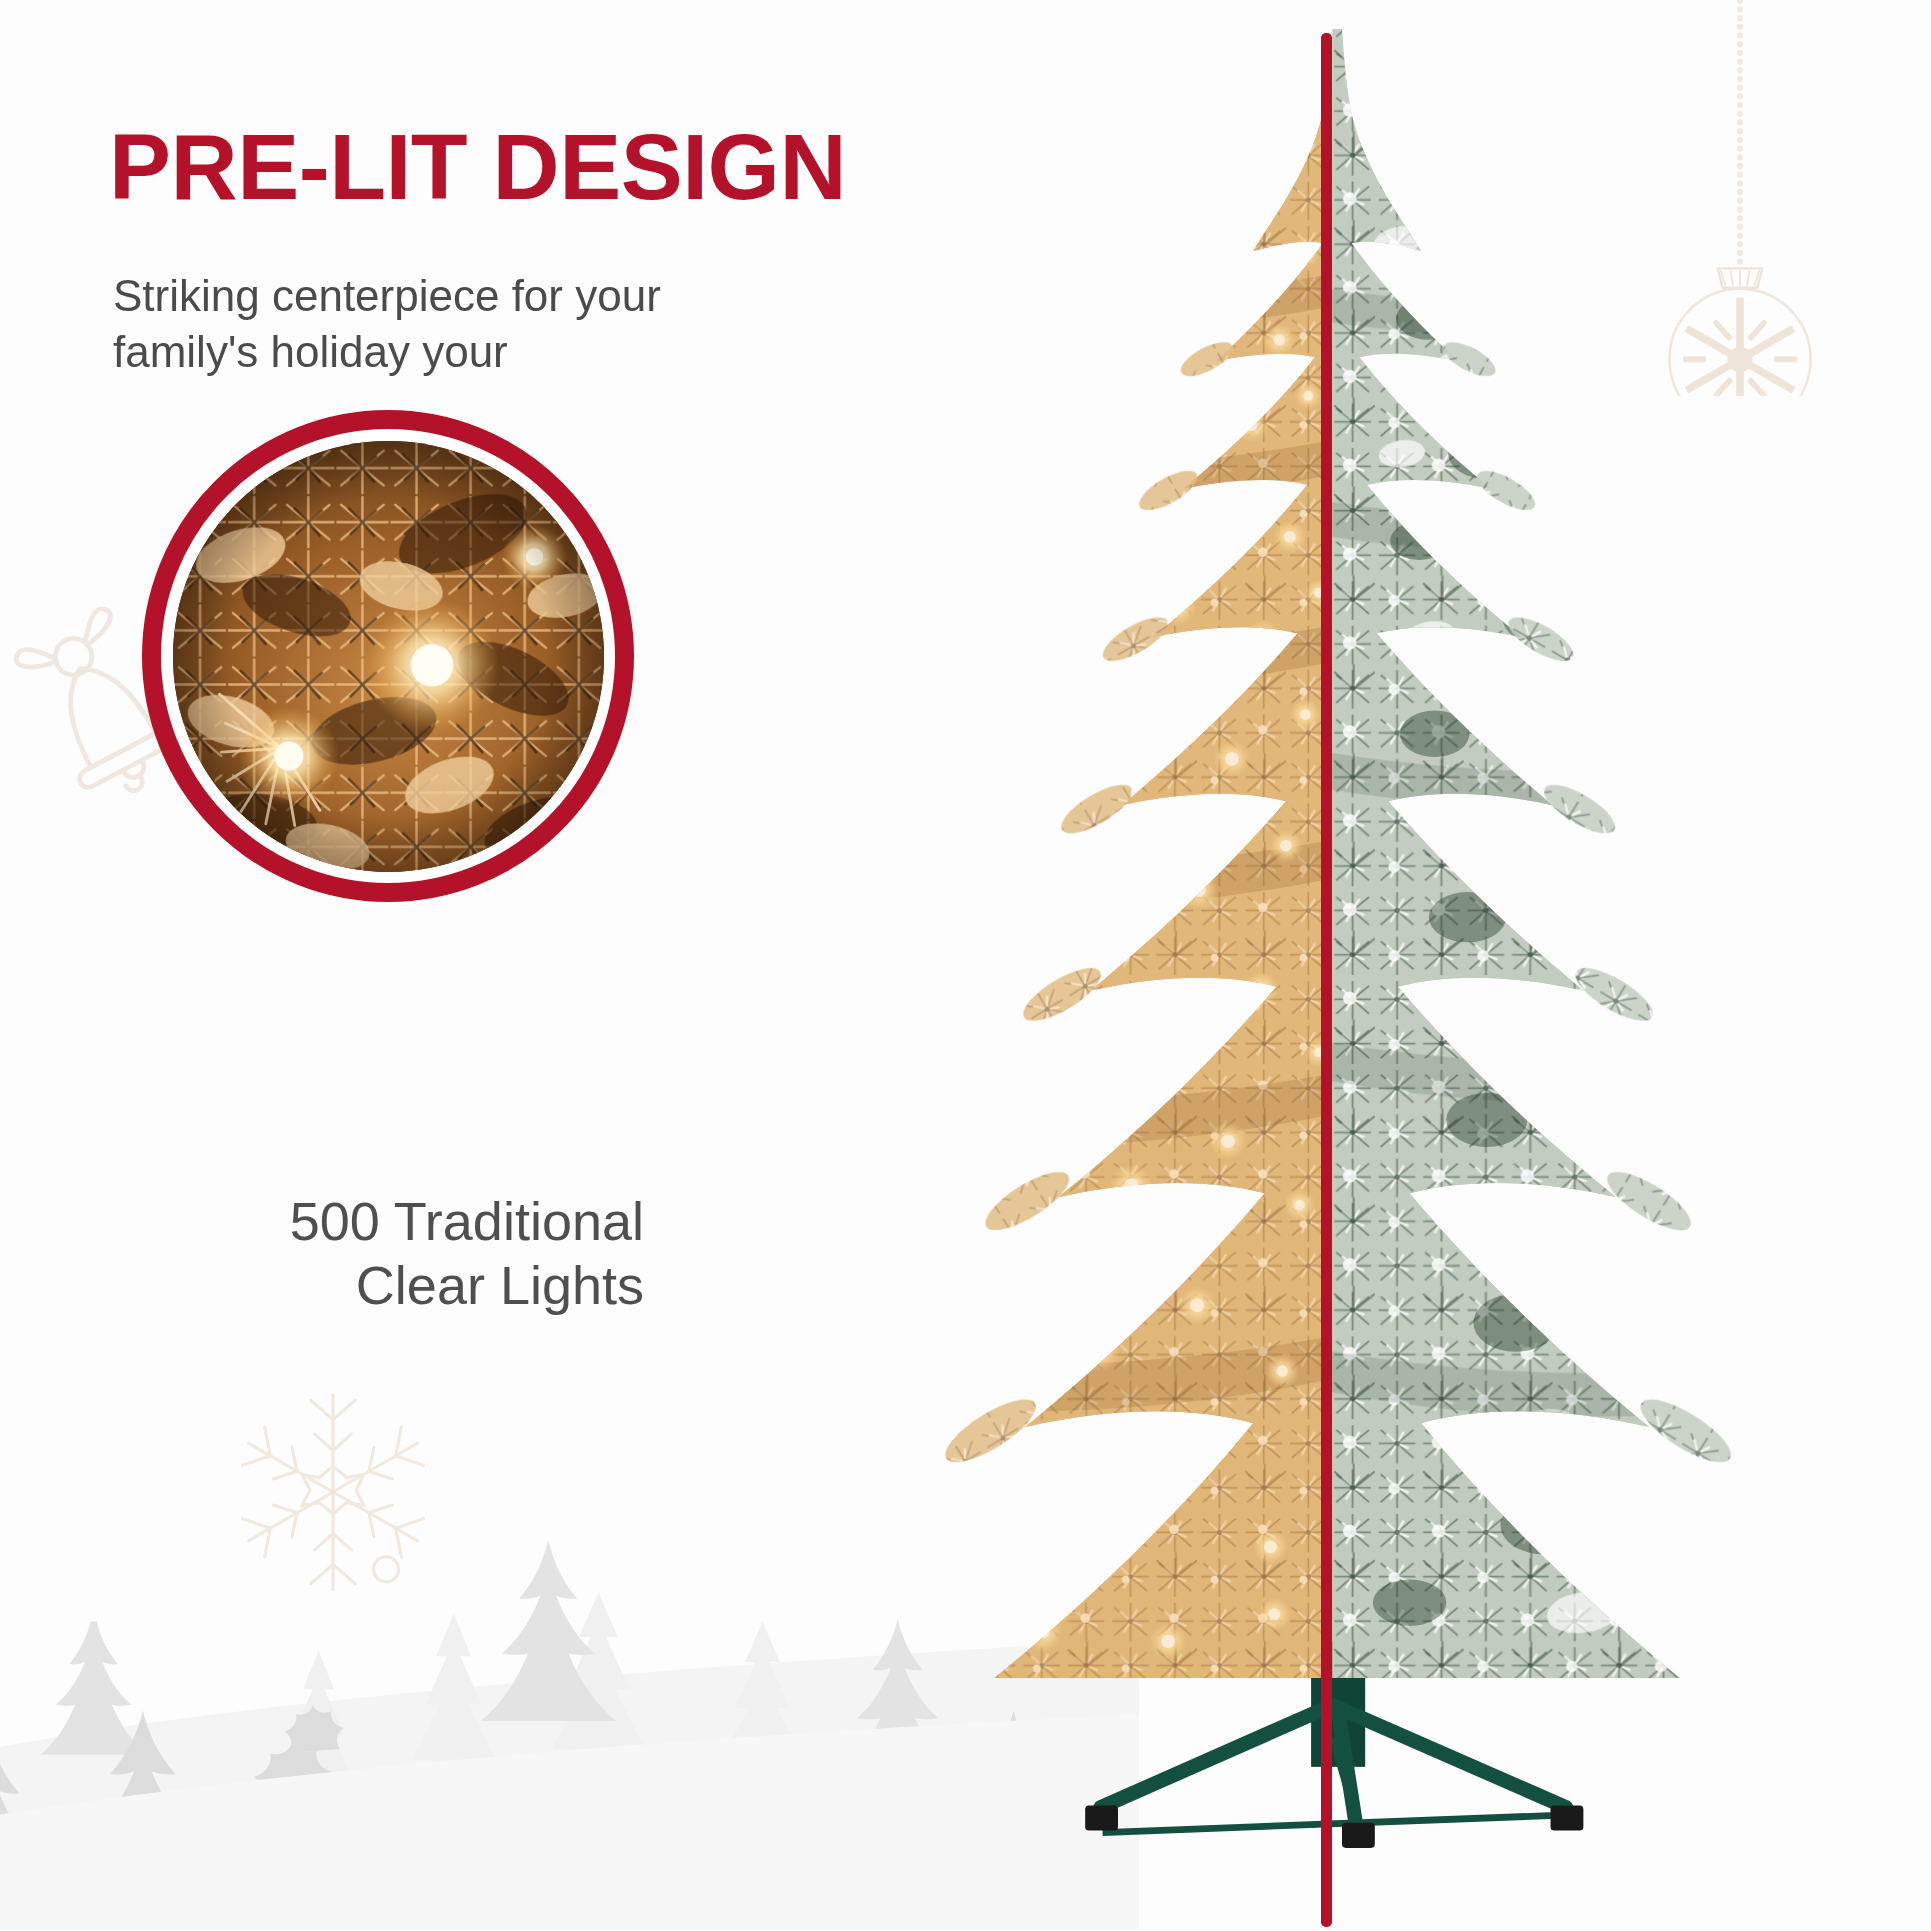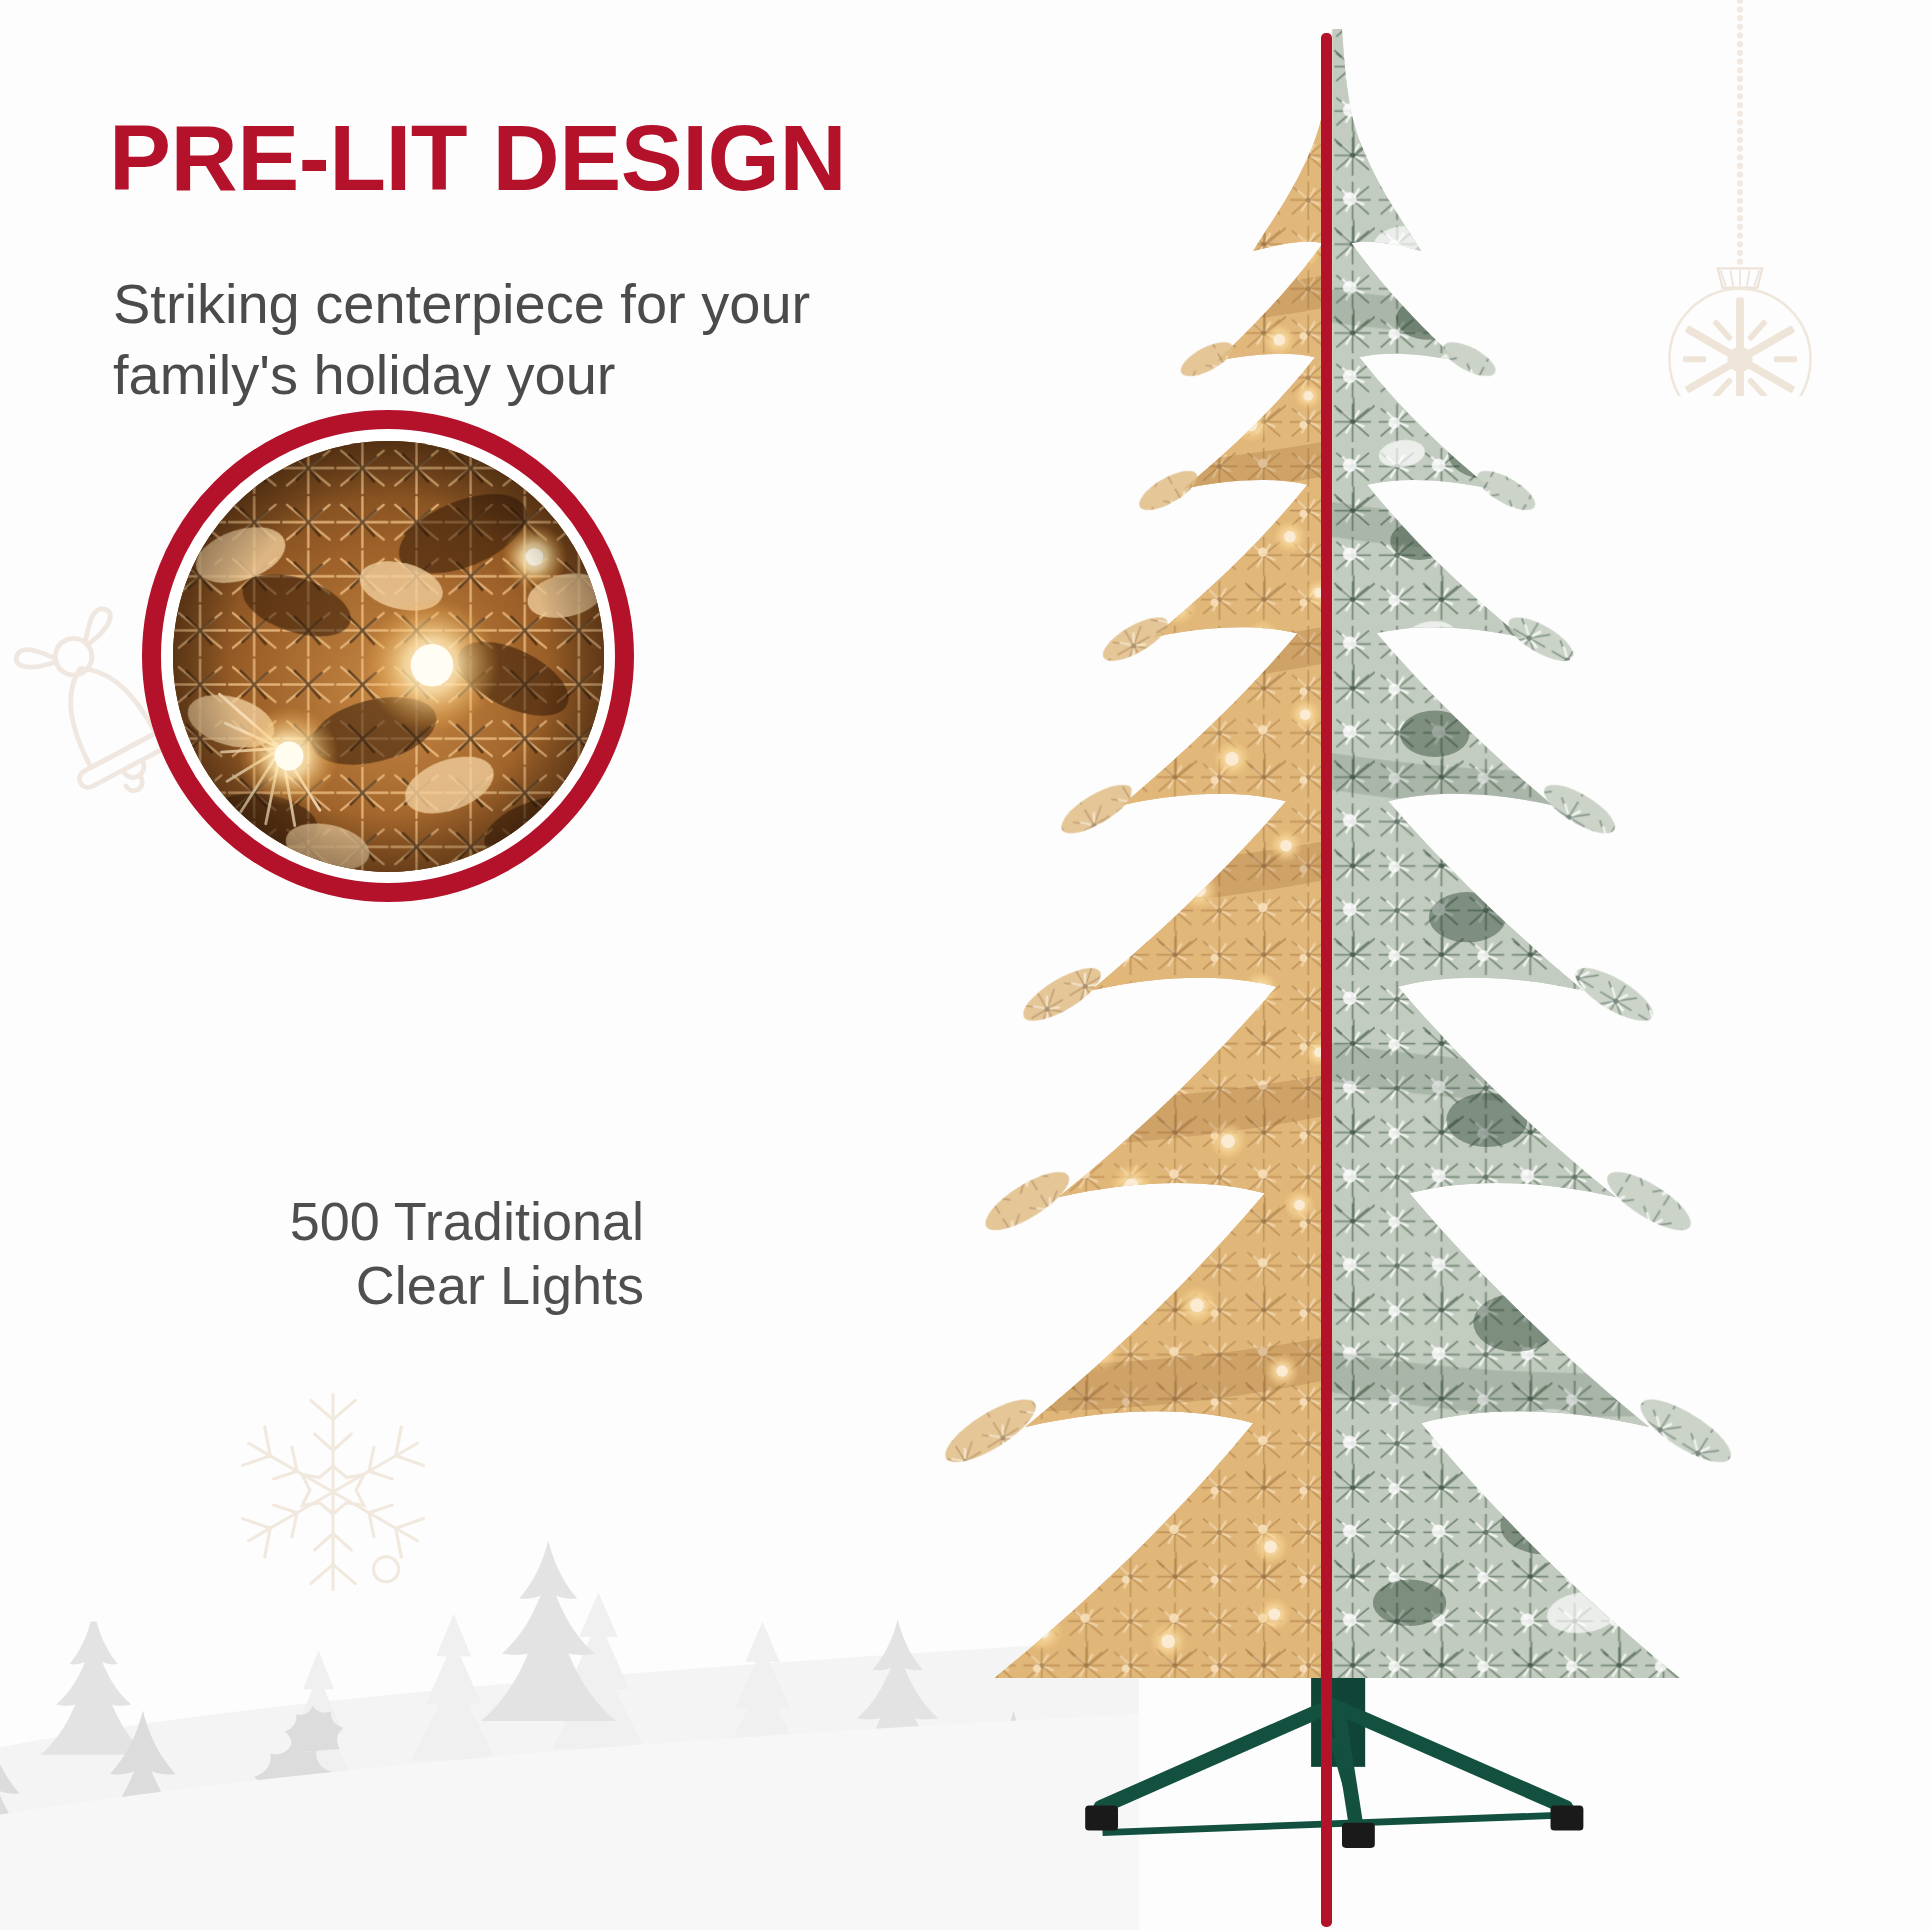--- a/index.html
+++ b/index.html
@@ -29,33 +29,33 @@
   #forest {
     position:absolute;
     left:0; bottom:0;
     width:1139px; height:599px;
     pointer-events:none;
   }
 
   
   #headline {
     position:absolute;
-    left:109px; top:112px;
+    left:109px; top:121px;
     font-size:93px;
     line-height:1.0;
     font-weight:700;
     letter-spacing:-0.5px;
     color:#B4122B;
     white-space:nowrap;
   }
   #subhead {
     position:absolute;
     left:113px; top:268px;
     width:734px;
-    font-size:56px;
+    font-size:44px;
     line-height:1.27;
     font-weight:300;
     color:#4B4B4B;
   }
 
   
   #inset-wrap {
     position:absolute;
     left:142px; top:410px;
     width:492px; height:492px;

